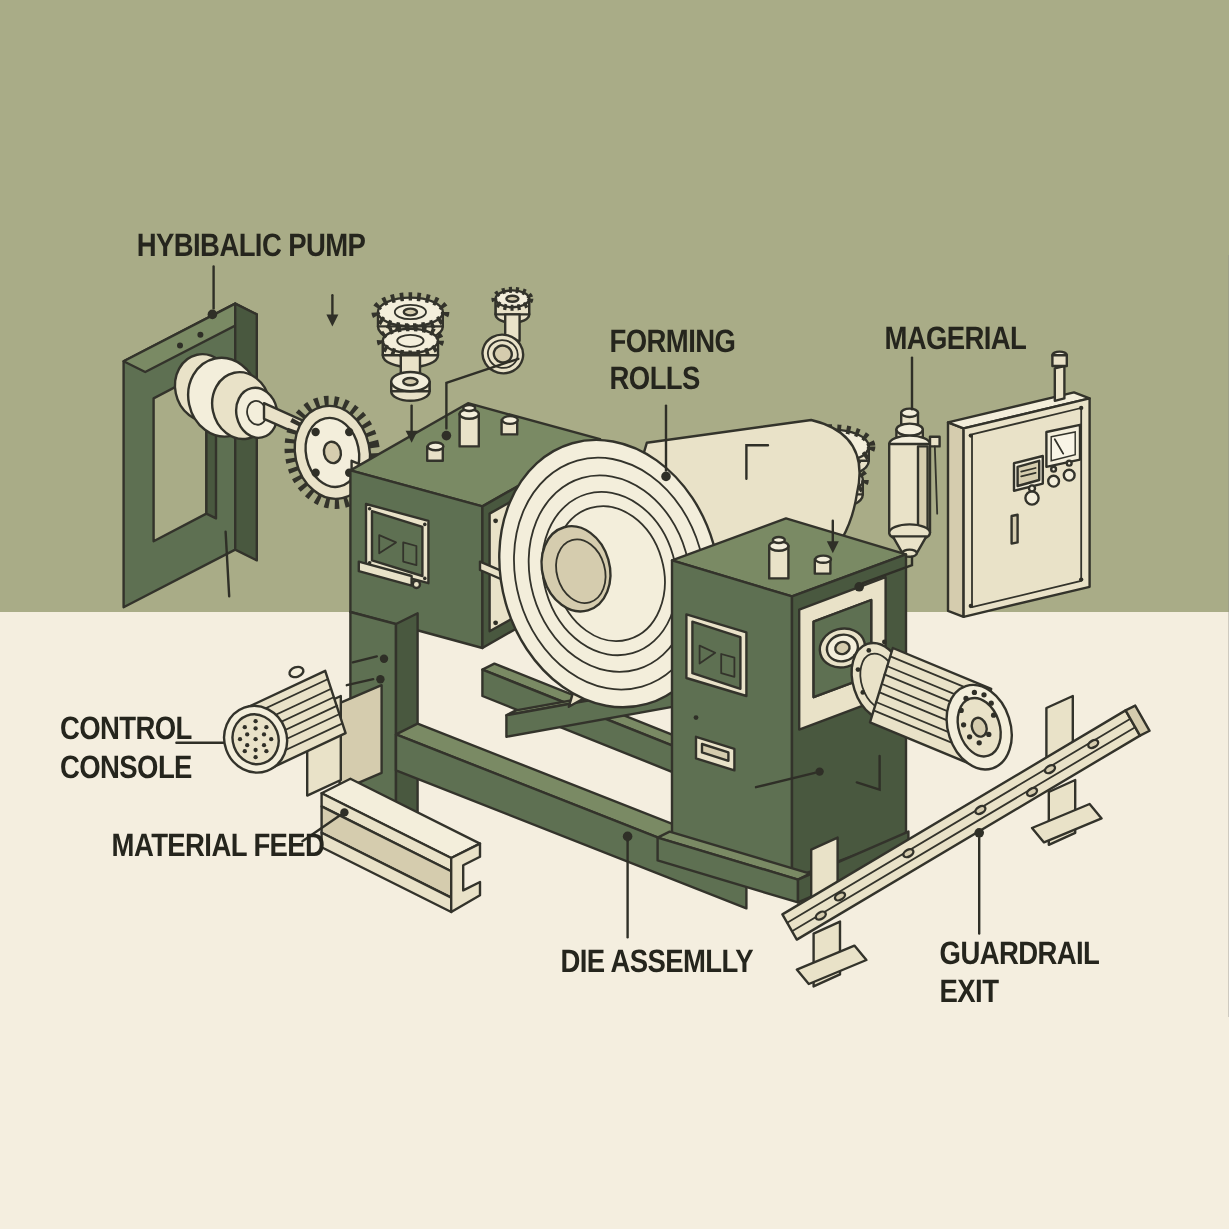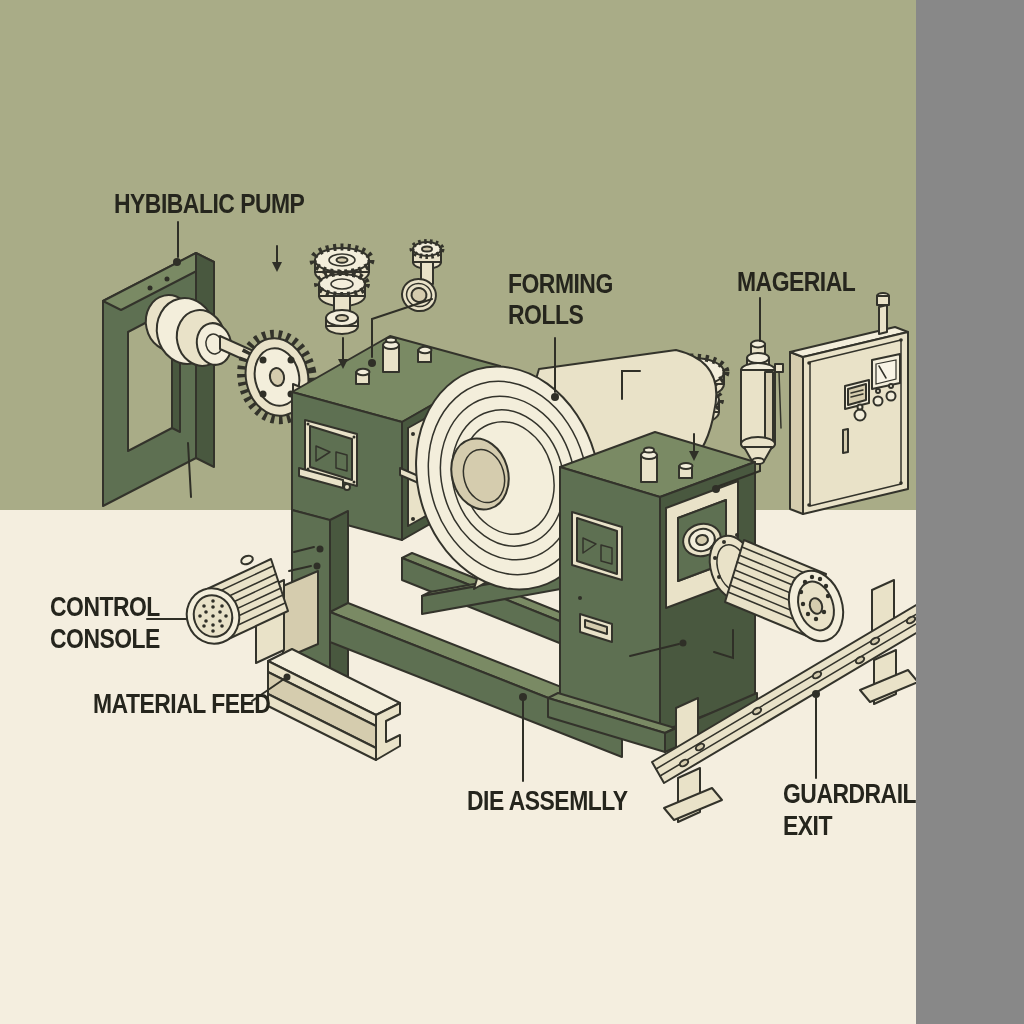--- a/index.html
+++ b/index.html
@@ -1,16 +1,16 @@
 <!DOCTYPE html>
 <html style="--wall: #a9ac87; --floor: #f4eedf; --green-light: #7a8a64; --green-mid: #5e7052; --green-dark: #49583f; --cream: #e9e2c8; --cream-light: #f3eedb; --cream-shadow: #d5ccae; --outline: #33332b; --label: #25251d; --leader: #2f2f27;"><head>
 <meta charset="utf-8">
 <style>
   html,body{margin:0;padding:0;background:#888;}
-  #stage{width:916px;height:1024px;position:relative;overflow:hidden;}
+  #stage{width:1024px;height:1024px;position:relative;overflow:hidden;}
   svg{display:block;}
   .wall{fill:var(--wall);stroke:none}
   .floor{fill:var(--floor);stroke:none}
   .gl{fill:var(--green-light);stroke:var(--outline);stroke-width:2;stroke-linejoin:round}
   .gm{fill:var(--green-mid);stroke:var(--outline);stroke-width:2;stroke-linejoin:round}
   .gd{fill:var(--green-dark);stroke:var(--outline);stroke-width:2;stroke-linejoin:round}
   .cr{fill:var(--cream);stroke:var(--outline);stroke-width:2;stroke-linejoin:round}
   .crl{fill:var(--cream-light);stroke:var(--outline);stroke-width:2;stroke-linejoin:round}
   .crs{fill:var(--cream-shadow);stroke:var(--outline);stroke-width:2;stroke-linejoin:round}
   .ln{fill:none;stroke:var(--outline);stroke-width:1.5;stroke-linejoin:round;stroke-linecap:round}

